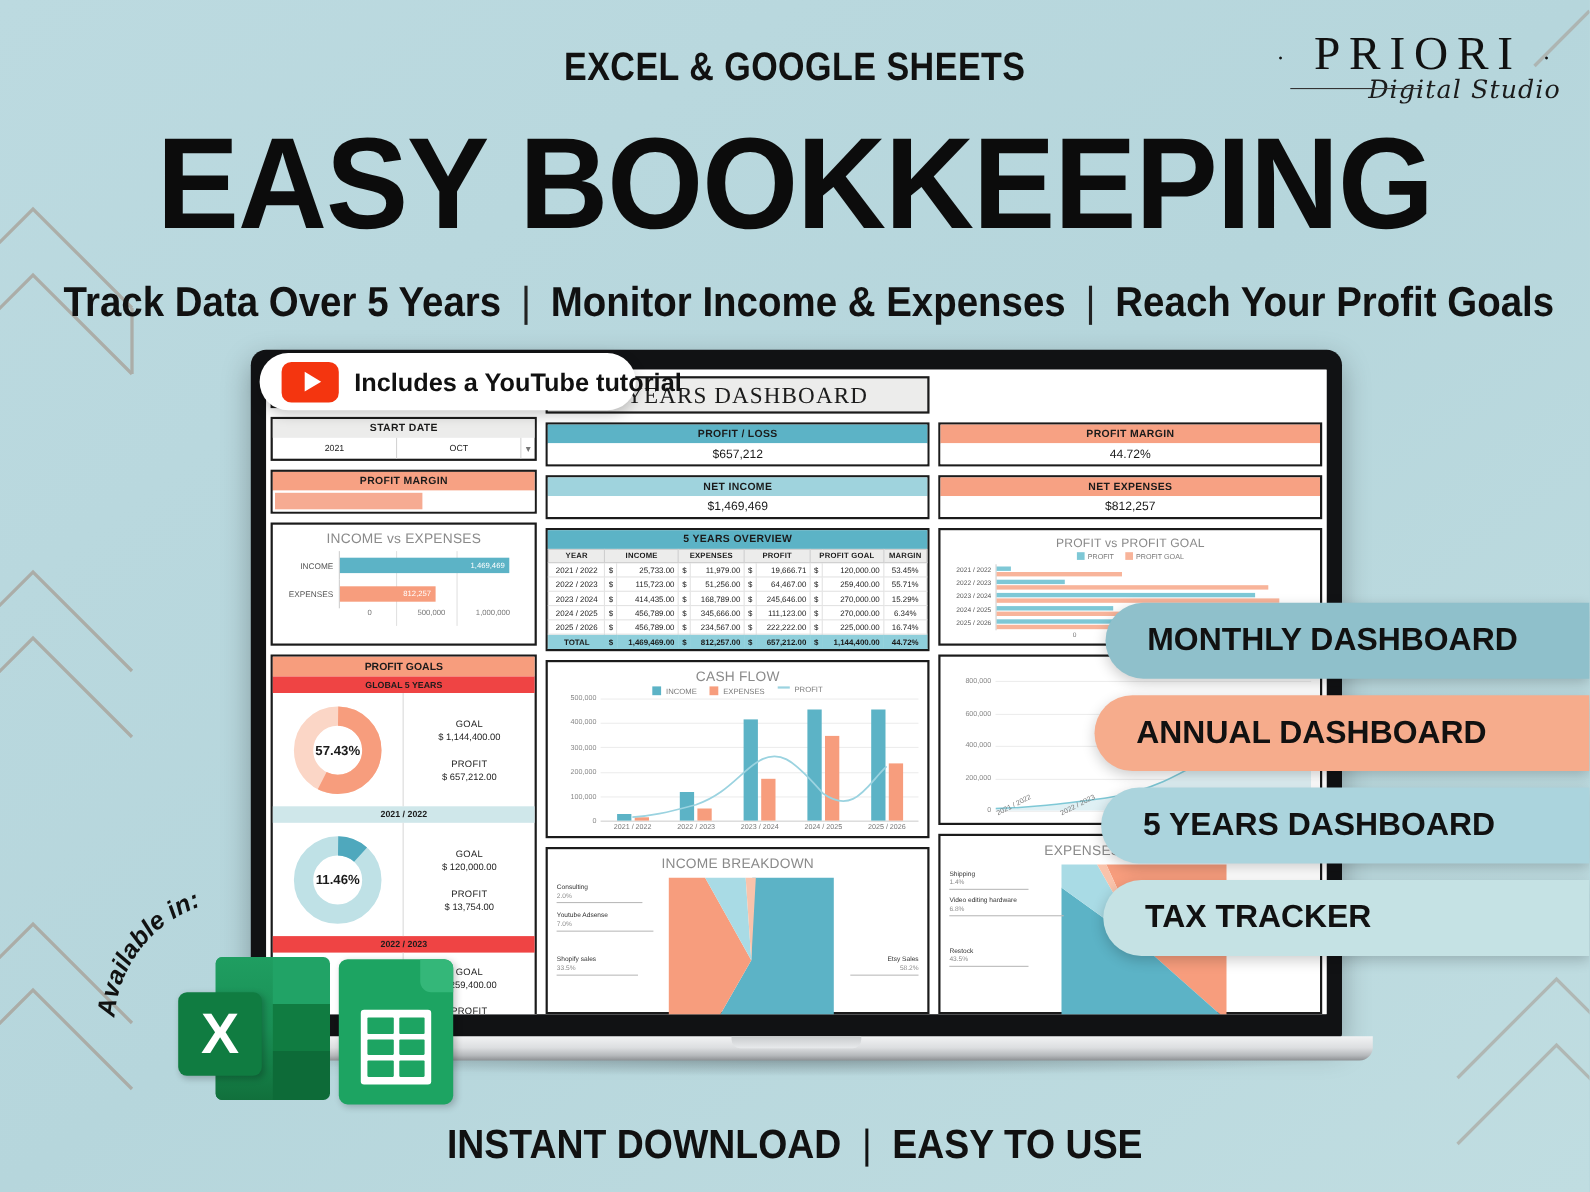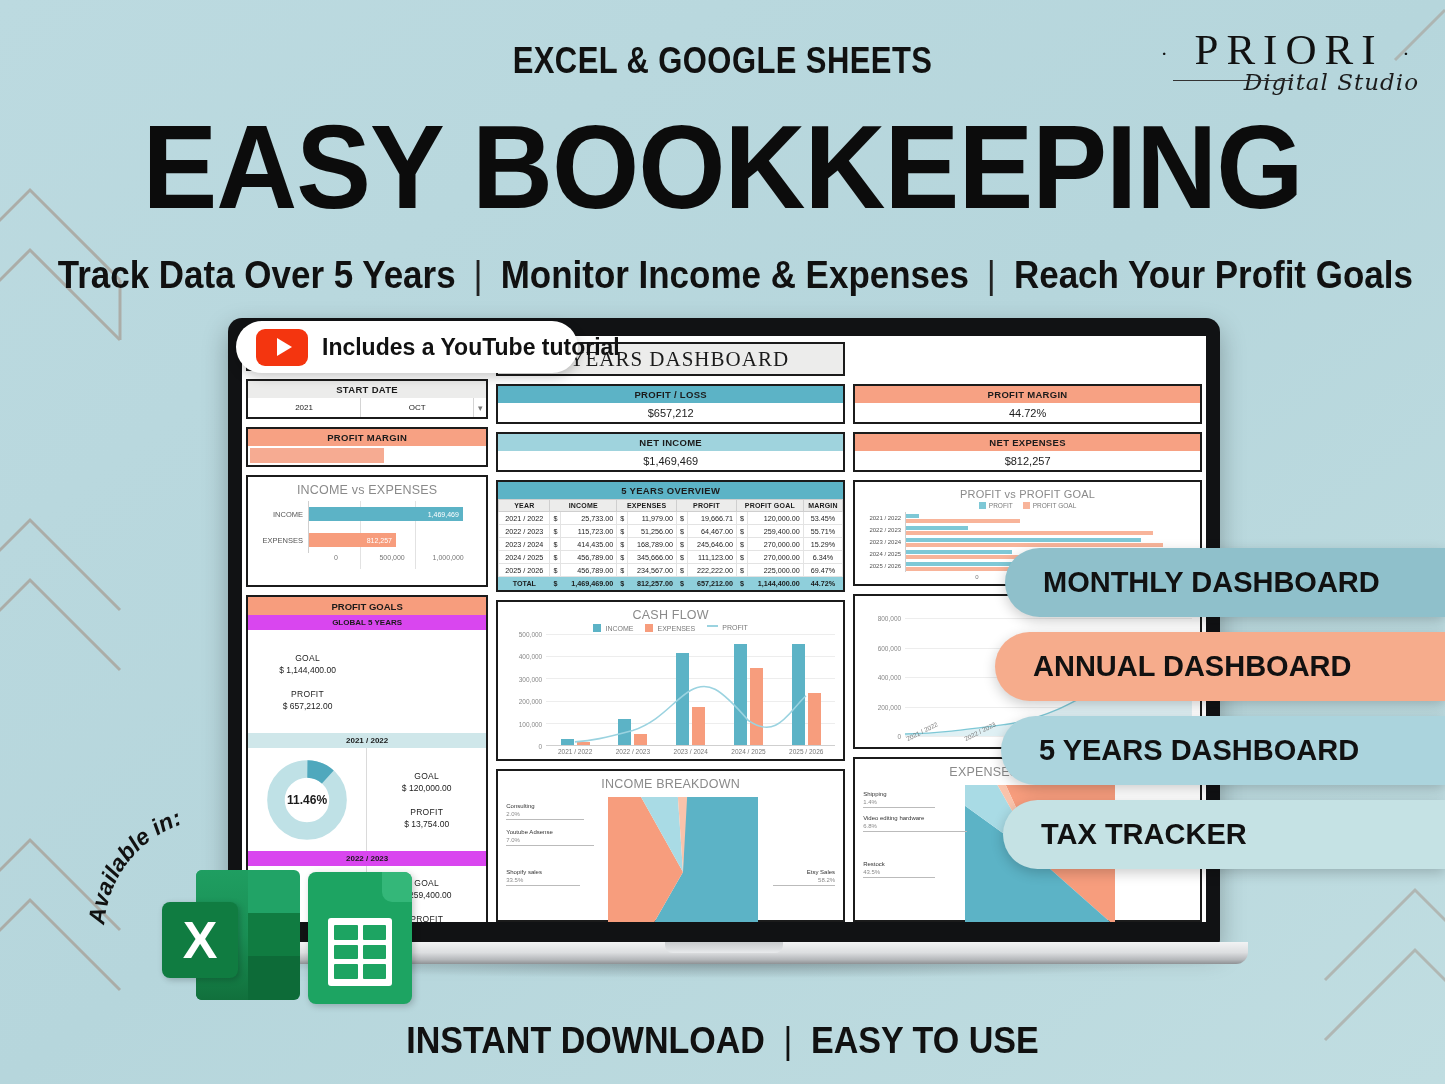--- a/index.html
+++ b/index.html
@@ -174,21 +174,21 @@
 
   
   .pg-head {
     height: 18px; background: #f79d7d; display: flex; align-items: center;
     justify-content: center; font-size: 9.5px; font-weight: 700; color: #1b1b1b;
   }
   .pg-sub {
     height: 15px; display: flex; align-items: center; justify-content: center;
     font-size: 8px; font-weight: 700; color: #1b1b1b;
   }
-  .pg-sub.or { background: #d946ef; }
+  .pg-sub.or { background: #ef4444; }
   .pg-sub.tl { background: #cfe7ea; }
   .pg-body { display: flex; height: 103px; }
   .pg-donut { width: 50%; display: flex; align-items: center; justify-content: center; border-right: 1px solid #dadada; position: relative; }
   .pg-pct { position: absolute; font-size: 12px; font-weight: 700; color: #1b1b1b; }
   .pg-info { width: 50%; display: flex; flex-direction: column; align-items: center; justify-content: center; gap: 2px; font-size: 8.5px; color: #222; }
   .pg-info .lab { font-weight: 400; letter-spacing: .3px; }
   .pg-info .gap { height: 10px; }
 
   
   .cf { height: 150px; padding: 0 4px 0 2px; position: relative; }
@@ -398,20 +398,27 @@
                 <span>1,000,000</span>
               </div>
             </div>
           </div>
 
           <div class="cell-box">
             <div class="pg-head">PROFIT GOALS</div>
 
             <div class="pg-sub or">GLOBAL 5 YEARS</div>
             <div class="pg-body">
+              <div class="pg-donut">
+                <svg width="82" height="82" viewBox="0 0 42 42">
+                  <circle cx="21" cy="21" r="15.9" fill="none" stroke="#fbd6c6" stroke-width="9"></circle>
+                  <circle cx="21" cy="21" r="15.9" fill="none" stroke="#f79d7d" stroke-width="9" stroke-dasharray="57.43 42.57" stroke-dashoffset="25"></circle>
+                </svg>
+                <div class="pg-pct">57.43%</div>
+              </div>
               <div class="pg-info">
                 <div class="lab">GOAL</div>
                 <div>$ 1,144,400.00</div>
                 <div class="gap"></div>
                 <div class="lab">PROFIT</div>
                 <div>$ 657,212.00</div>
               </div>
             </div>
 
             <div class="pg-sub tl">2021 / 2022</div>
@@ -526,21 +533,21 @@
                 <tr>
                   <td class="yr">2025 / 2026</td>
                   <td class="cur">$</td>
                   <td>456,789.00</td>
                   <td class="cur">$</td>
                   <td>234,567.00</td>
                   <td class="cur">$</td>
                   <td>222,222.00</td>
                   <td class="cur">$</td>
                   <td>225,000.00</td>
-                  <td style="text-align:center">69.47%</td>
+                  <td style="text-align:center">16.74%</td>
                 </tr>
                 <tr class="total">
                   <td class="yr">TOTAL</td>
                   <td class="cur">$</td>
                   <td>1,469,469.00</td>
                   <td class="cur">$</td>
                   <td>812,257.00</td>
                   <td class="cur">$</td>
                   <td>657,212.00</td>
                   <td class="cur">$</td>

